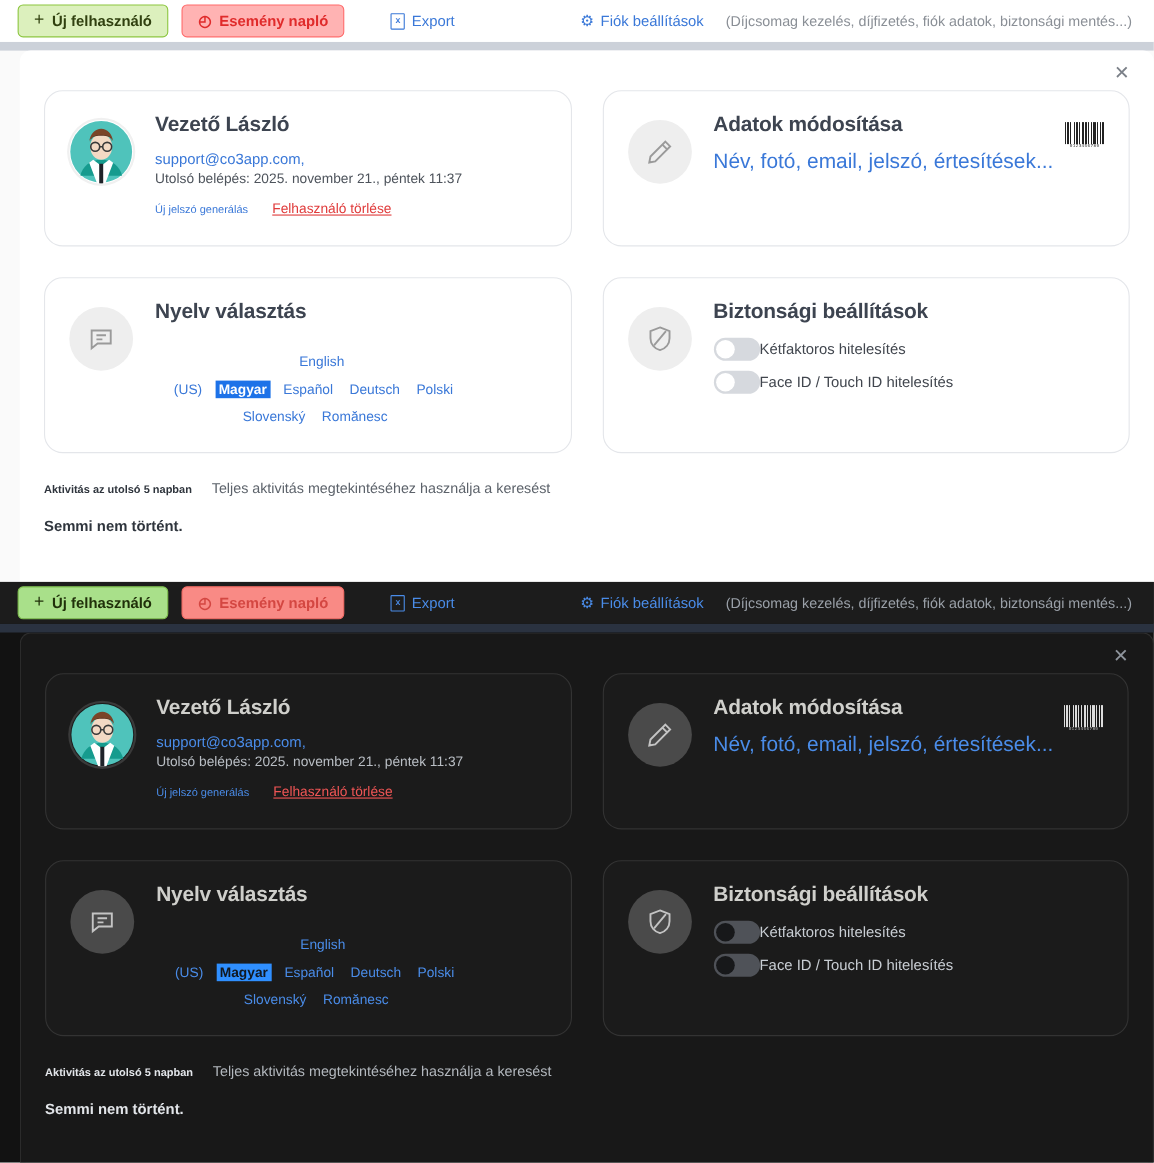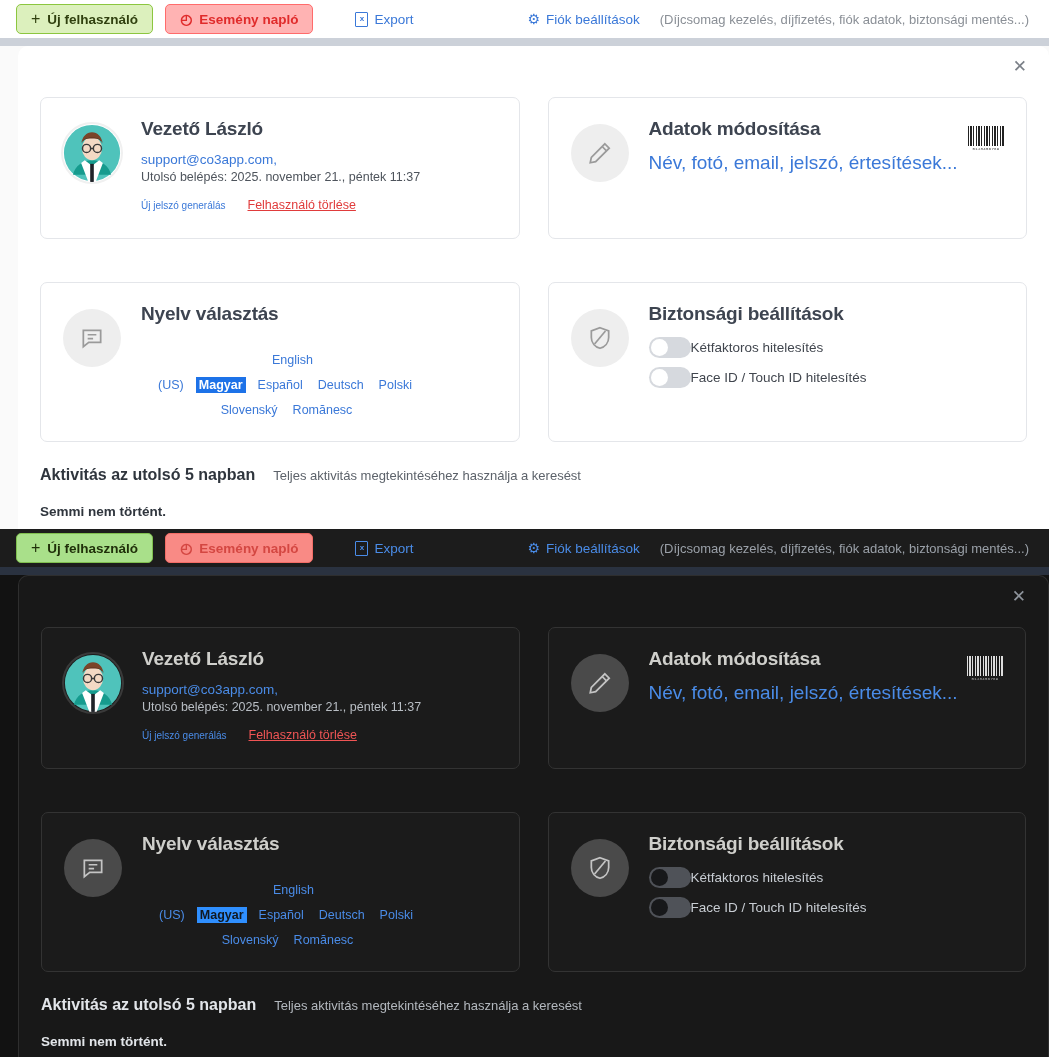--- a/index.html
+++ b/index.html
@@ -84,23 +84,23 @@
 
   .close-icon {
     position: absolute; right: 22px; top: 12px;
     font-size: 17px; color: #7b8088; cursor: pointer; line-height: 1;
   }
   .dark .close-icon { color: #8e949c; }
 
   
   .grid { display: grid; grid-template-columns: 1fr 1fr; gap: 28px; margin-top: 22px; }
   .card {
-    border-radius: 7px; padding: 20px 22px;
+    border-radius: 17px; padding: 20px 22px;
     display: flex; align-items: flex-start; gap: 20px;
-    position: relative; min-height: 142px; margin-top: 15px;
+    position: relative; min-height: 142px;
   }
   .light .card { background: #ffffff; border: 1px solid #e4e6ea; }
   .dark  .card { background: #1b1b1b; border: 1px solid #333333; }
 
   .card-body { flex: 1; min-width: 0; }
   .card-title {
     font-size: 19px; font-weight: bold; letter-spacing: -0.2px;
     margin-bottom: 12px;
   }
   .light .card-title { color: #3d4450; }
@@ -187,21 +187,21 @@
     content: ""; position: absolute; left: 2px; top: 2px;
     width: 17px; height: 17px; border-radius: 50%;
   }
   .light .toggle::after { background: #ffffff; }
   .dark  .toggle::after { background: #17181a; }
   .toggle-label { font-size: 13.5px; color: #41464e; }
   .dark .toggle-label { color: #c8cdd3; }
 
   
   .activity { margin-top: 24px; display: flex; align-items: baseline; gap: 18px; }
-  .act-title { font-size: 16px; font-weight: bold; color: #2f353d; }
+  .act-title { font-size: 10px; font-weight: bold; color: #2f353d; }
   .dark .act-title { color: #e2e5e9; }
   .act-hint { font-size: 13px; color: #5c626a; }
   .dark .act-hint { color: #b3b8be; }
   .act-empty { margin-top: 20px; font-size: 13.5px; font-weight: bold; color: #2f353d; }
   .dark .act-empty { color: #e2e5e9; }
 </style>
 </head>
 <body>
 
 <div class="screen">

